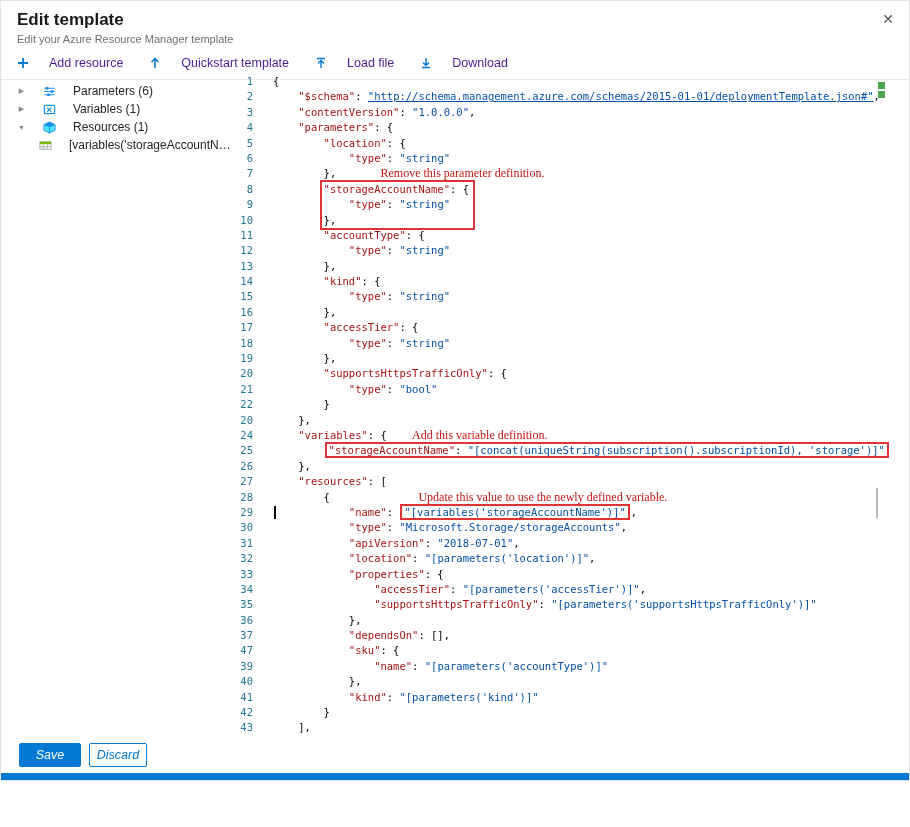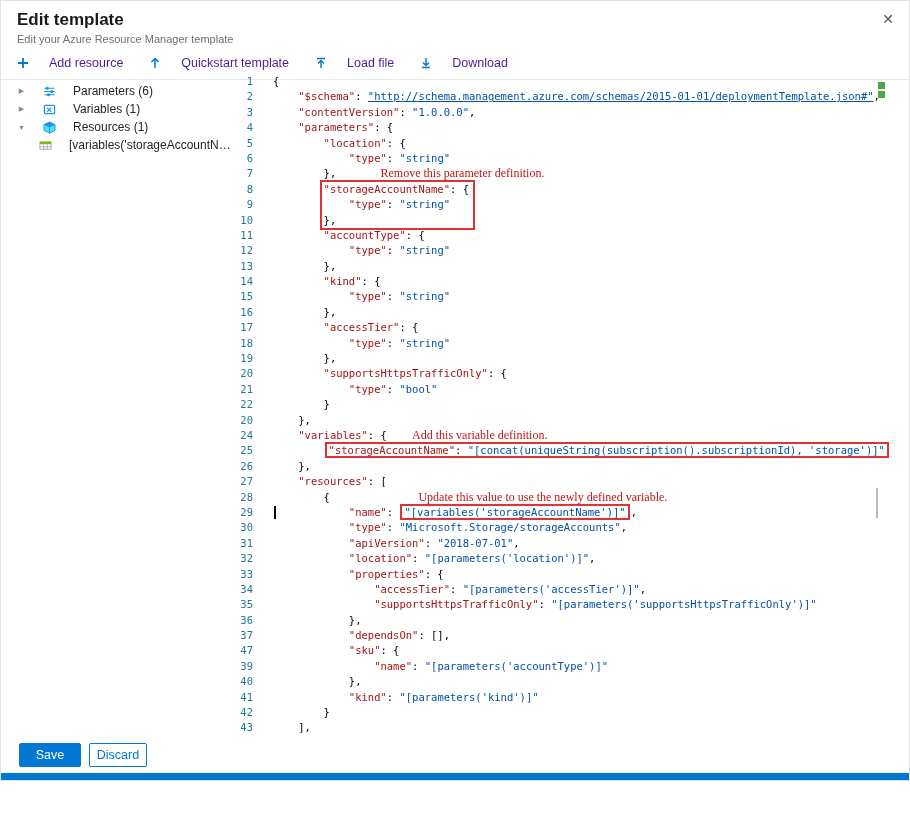--- a/index.html
+++ b/index.html
@@ -55,21 +55,21 @@
     pointer-events:none;}
   .cursor{position:absolute;left:1px;top:432px;width:1.5px;height:13px;
     background:#000;}
   .ruler{position:absolute;right:24px;top:14px;}
   .mark{width:7px;height:7px;background:var(--mark-green);margin-bottom:2px;}
   .scroll-thumb{position:absolute;right:31px;top:420px;width:2px;height:30px;
     background:#9d9d9d;opacity:.7;}
   
   .footer{position:absolute;left:0;right:0;bottom:0;height:47px;background:#fff;}
   .footer button{position:absolute;bottom:13px;height:24px;font-size:12.5px;
-    font-family:"Liberation Sans",sans-serif;border-radius:2px;cursor:pointer;}
+    font-family:"Liberation Sans",sans-serif;border-radius:2px;cursor:pointer;font-style:italic;}
   .save-btn{left:18px;width:62px;background:var(--accent);color:#fff;
     border:1px solid var(--accent);}
   .discard-btn{left:88px;width:58px;background:#fff;color:var(--accent);
     border:1px solid var(--accent);}
   .bottom-bar{position:absolute;left:0;right:0;bottom:0;height:7px;
     background:var(--accent);}
 </style>
 </head>
 <body>
 

